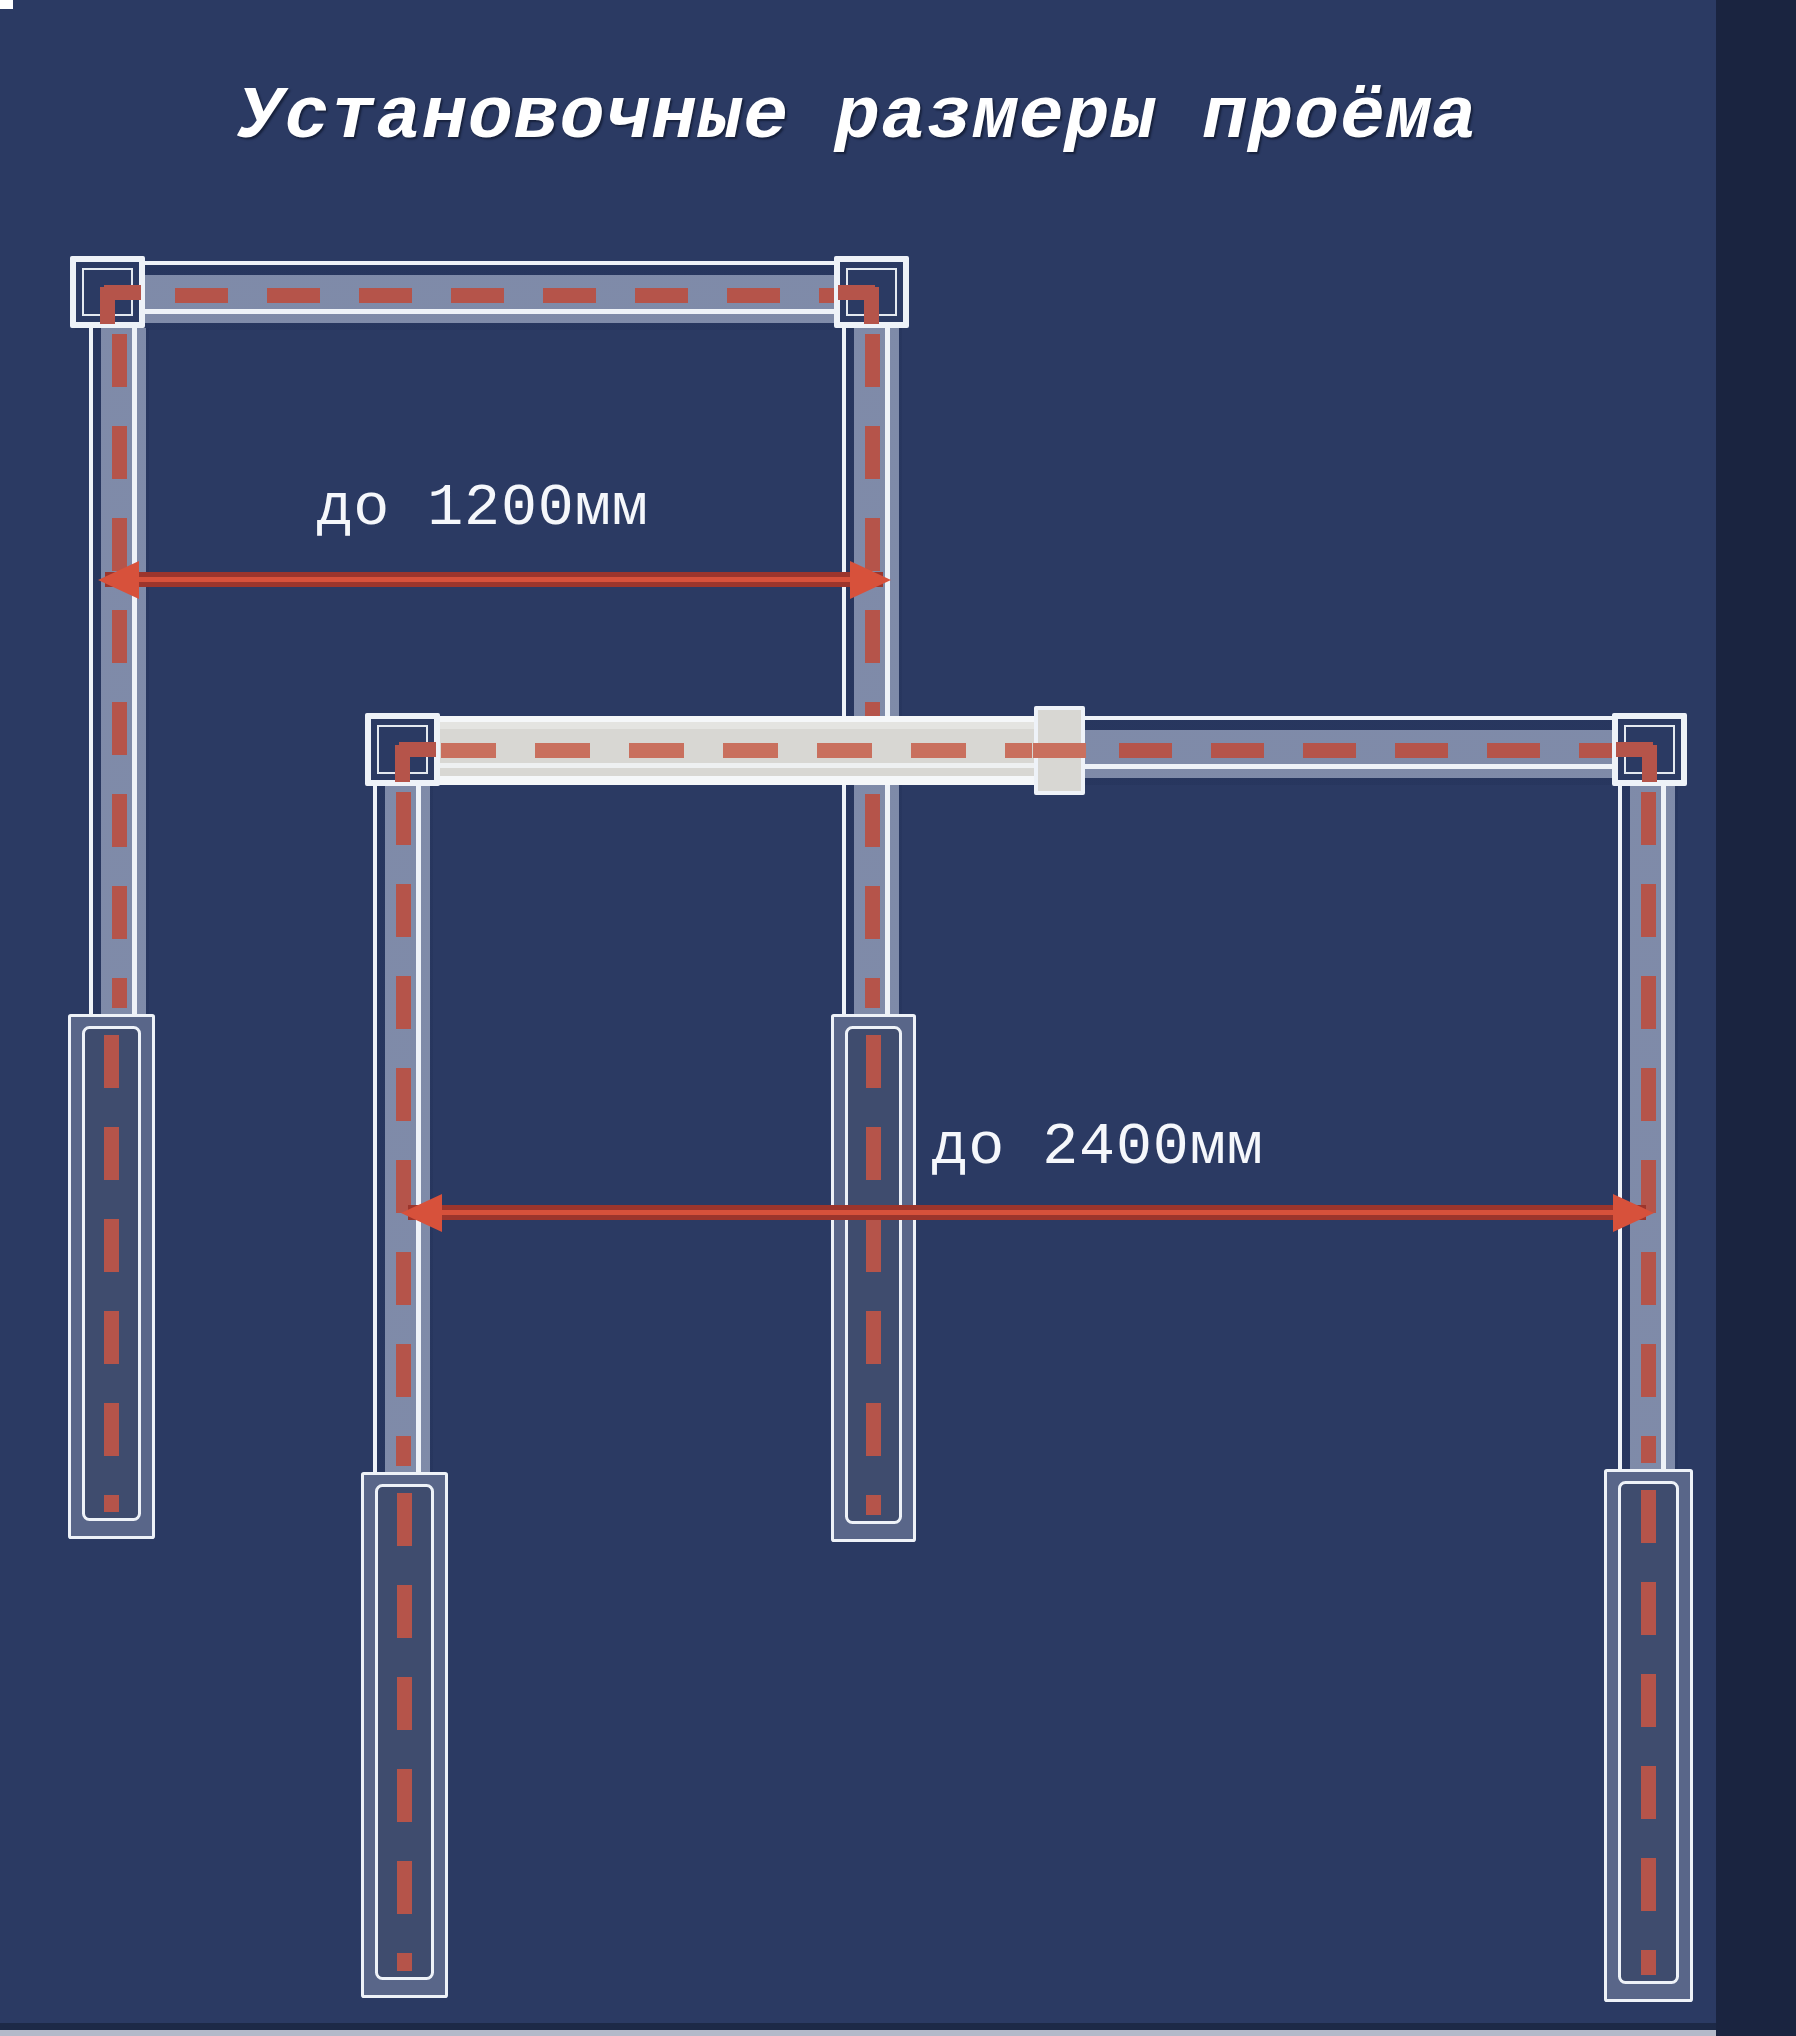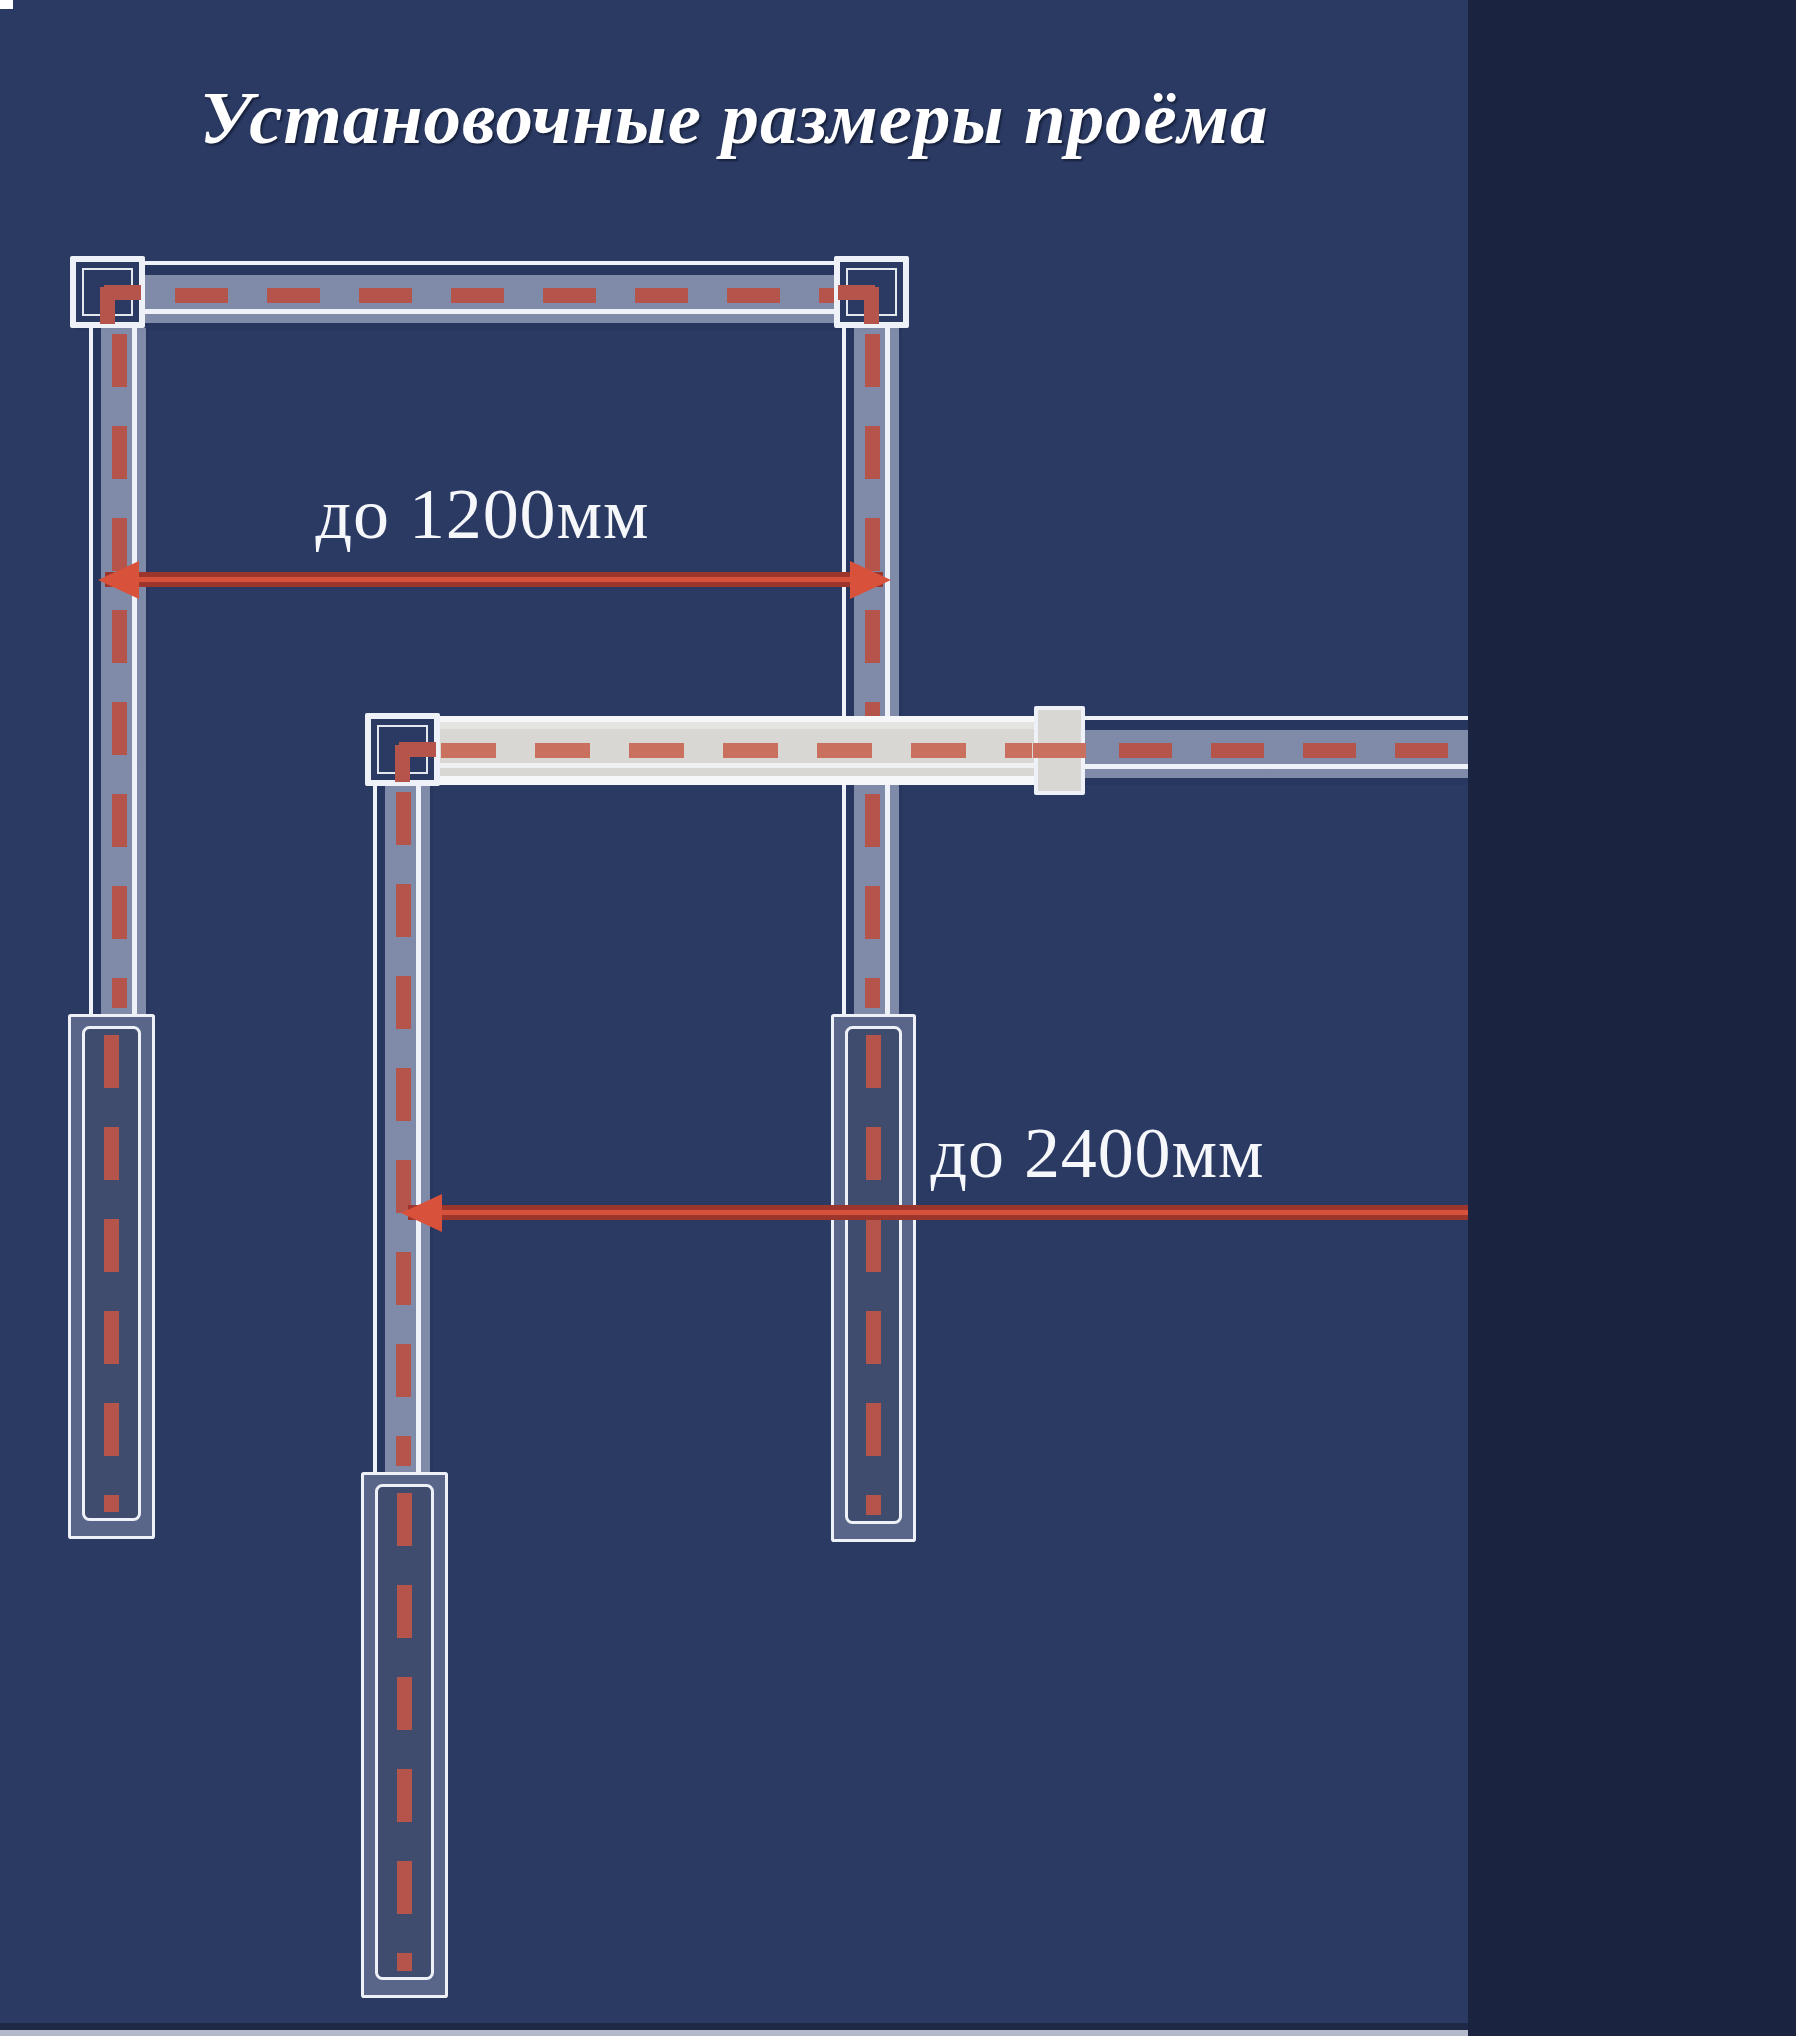--- a/index.html
+++ b/index.html
@@ -10,23 +10,23 @@
     --gap:rgba(30,44,82,0.25);
     --dash:#b5544a;
     --dash-bright:#c9705e;
     --dim:#d7513b;
     --dim-dark:#9c352c;
     --bright-fill:#d8d7d3;
     --text:#f5f7fb;
   }
   html,body{margin:0;padding:0;background:#1a2440;}
   #stage{
-    position:relative;width:1468px;height:2037px;overflow:hidden;
+    position:relative;width:1716px;height:2037px;overflow:hidden;
     background:var(--bg);
-    font-family:Liberation Serif, serif;
+    font-family:Liberation Mono, monospace;
   }
 
   
   .tube-h{
     position:absolute;
     background:linear-gradient(to bottom,
       var(--outline) 0 3.8px,
       var(--gap) 3.8px 14px,
       var(--fill) 14px 48px,
       var(--outline) 48px 53px,
@@ -108,21 +108,21 @@
     content:'';position:absolute;left:-7.5px;top:50%;transform:translateY(-50%);
     width:0;height:0;border-style:solid;border-color:transparent;
     border-width:19px 41px 19px 0;border-right-color:var(--dim);
   }
   .dim::after{
     content:'';position:absolute;right:-7.5px;top:50%;transform:translateY(-50%);
     width:0;height:0;border-style:solid;border-color:transparent;
     border-width:19px 0 19px 41px;border-left-color:var(--dim);
   }
   .dim-label{
-    position:absolute;color:var(--text);font-size:72px;line-height:1;
+    position:absolute;color:var(--text);font-size:60px;line-height:1;
     white-space:nowrap;text-align:center;letter-spacing:0.9px;
   }
 
   
   .title{
     position:absolute;left:0;right:0;top:77px;text-align:center;
     color:#ffffff;font-size:75px;font-weight:bold;font-style:italic;
     letter-spacing:0.9px;line-height:1.1;
     text-shadow:1.9px 1.9px 1.9px rgba(10,16,35,0.6);
   }

